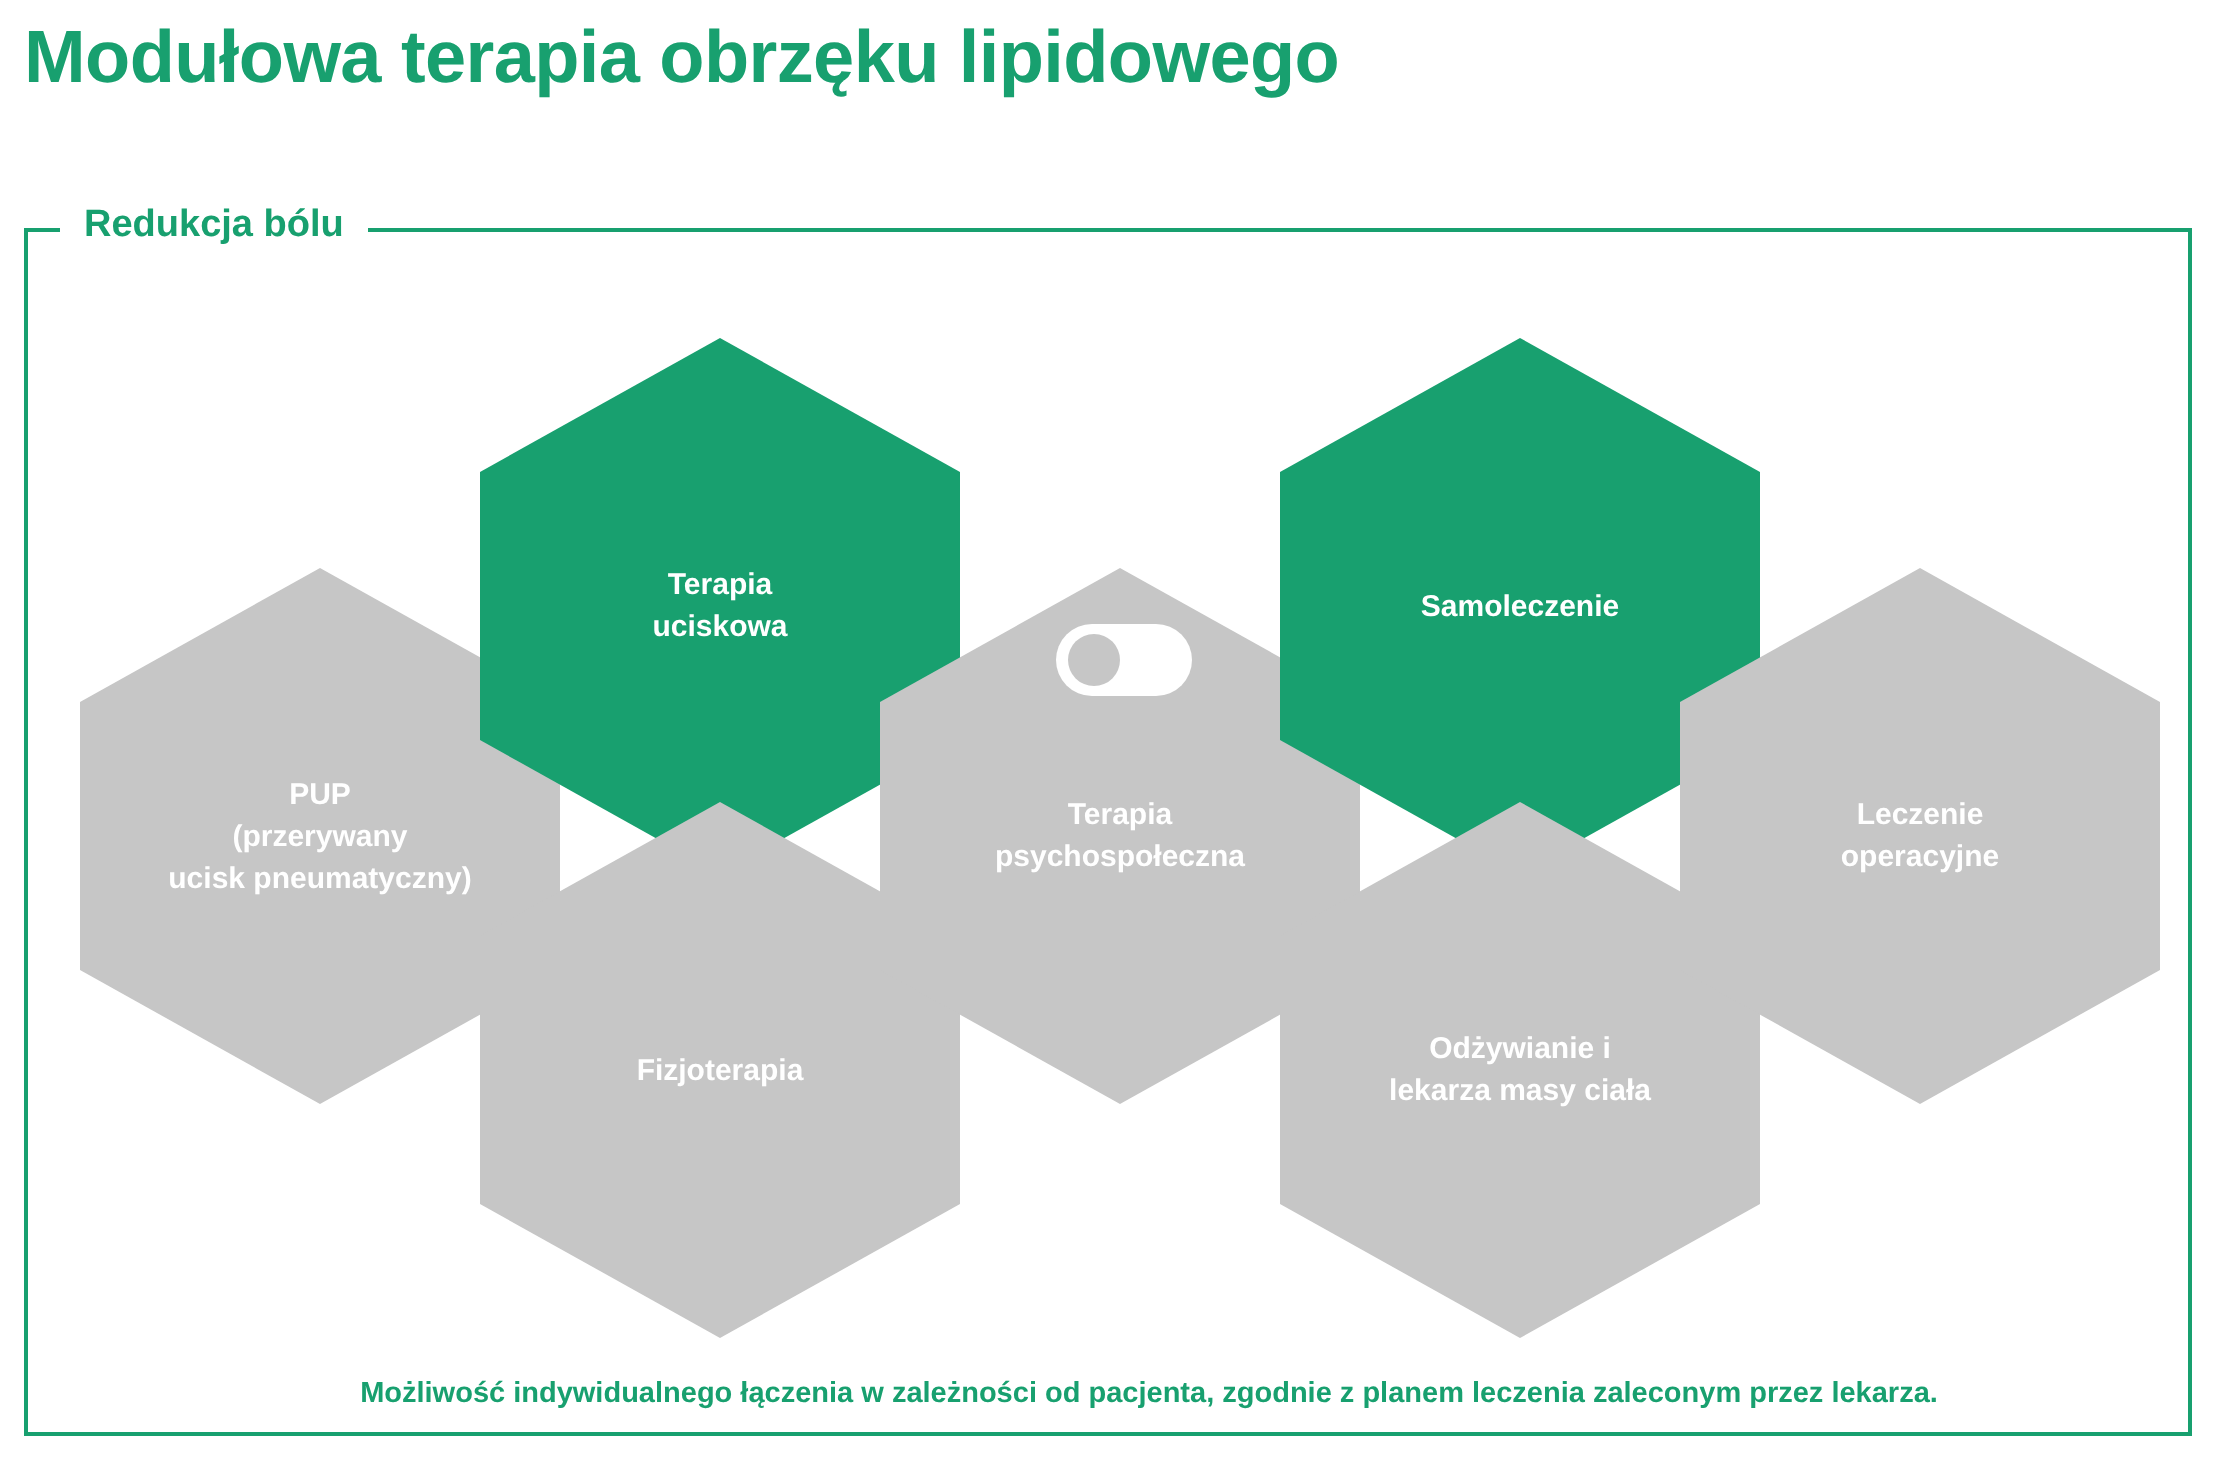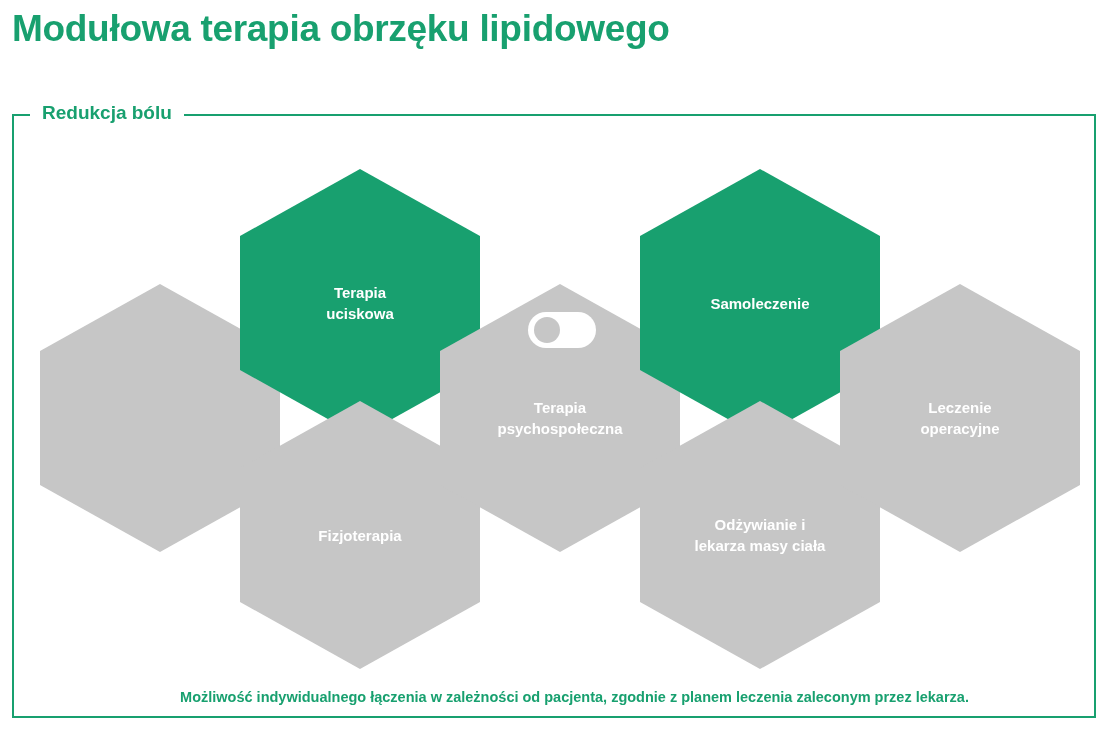--- a/index.html
+++ b/index.html
@@ -134,20 +134,23 @@
   <div class="main-title">Modułowa terapia obrzęku lipidowego</div>
 
   <div class="panel"></div>
 
   <div class="panel-label">Redukcja bólu</div>
 
   <div class="hex-area">
 
     <div class="hex grey" style="left:28px; top:170px;">
       <div class="shape"></div>
+      <div class="label">PUP
+(przerywany
+ucisk pneumatyczny)</div>
     </div>
 
     <div class="hex green" style="left:228px; top:55px;">
       <div class="shape"></div>
       <div class="label">Terapia
 uciskowa</div>
     </div>
 
     <div class="hex grey" style="left:228px; top:287px;align-items:center;">
       <div class="shape"></div>

